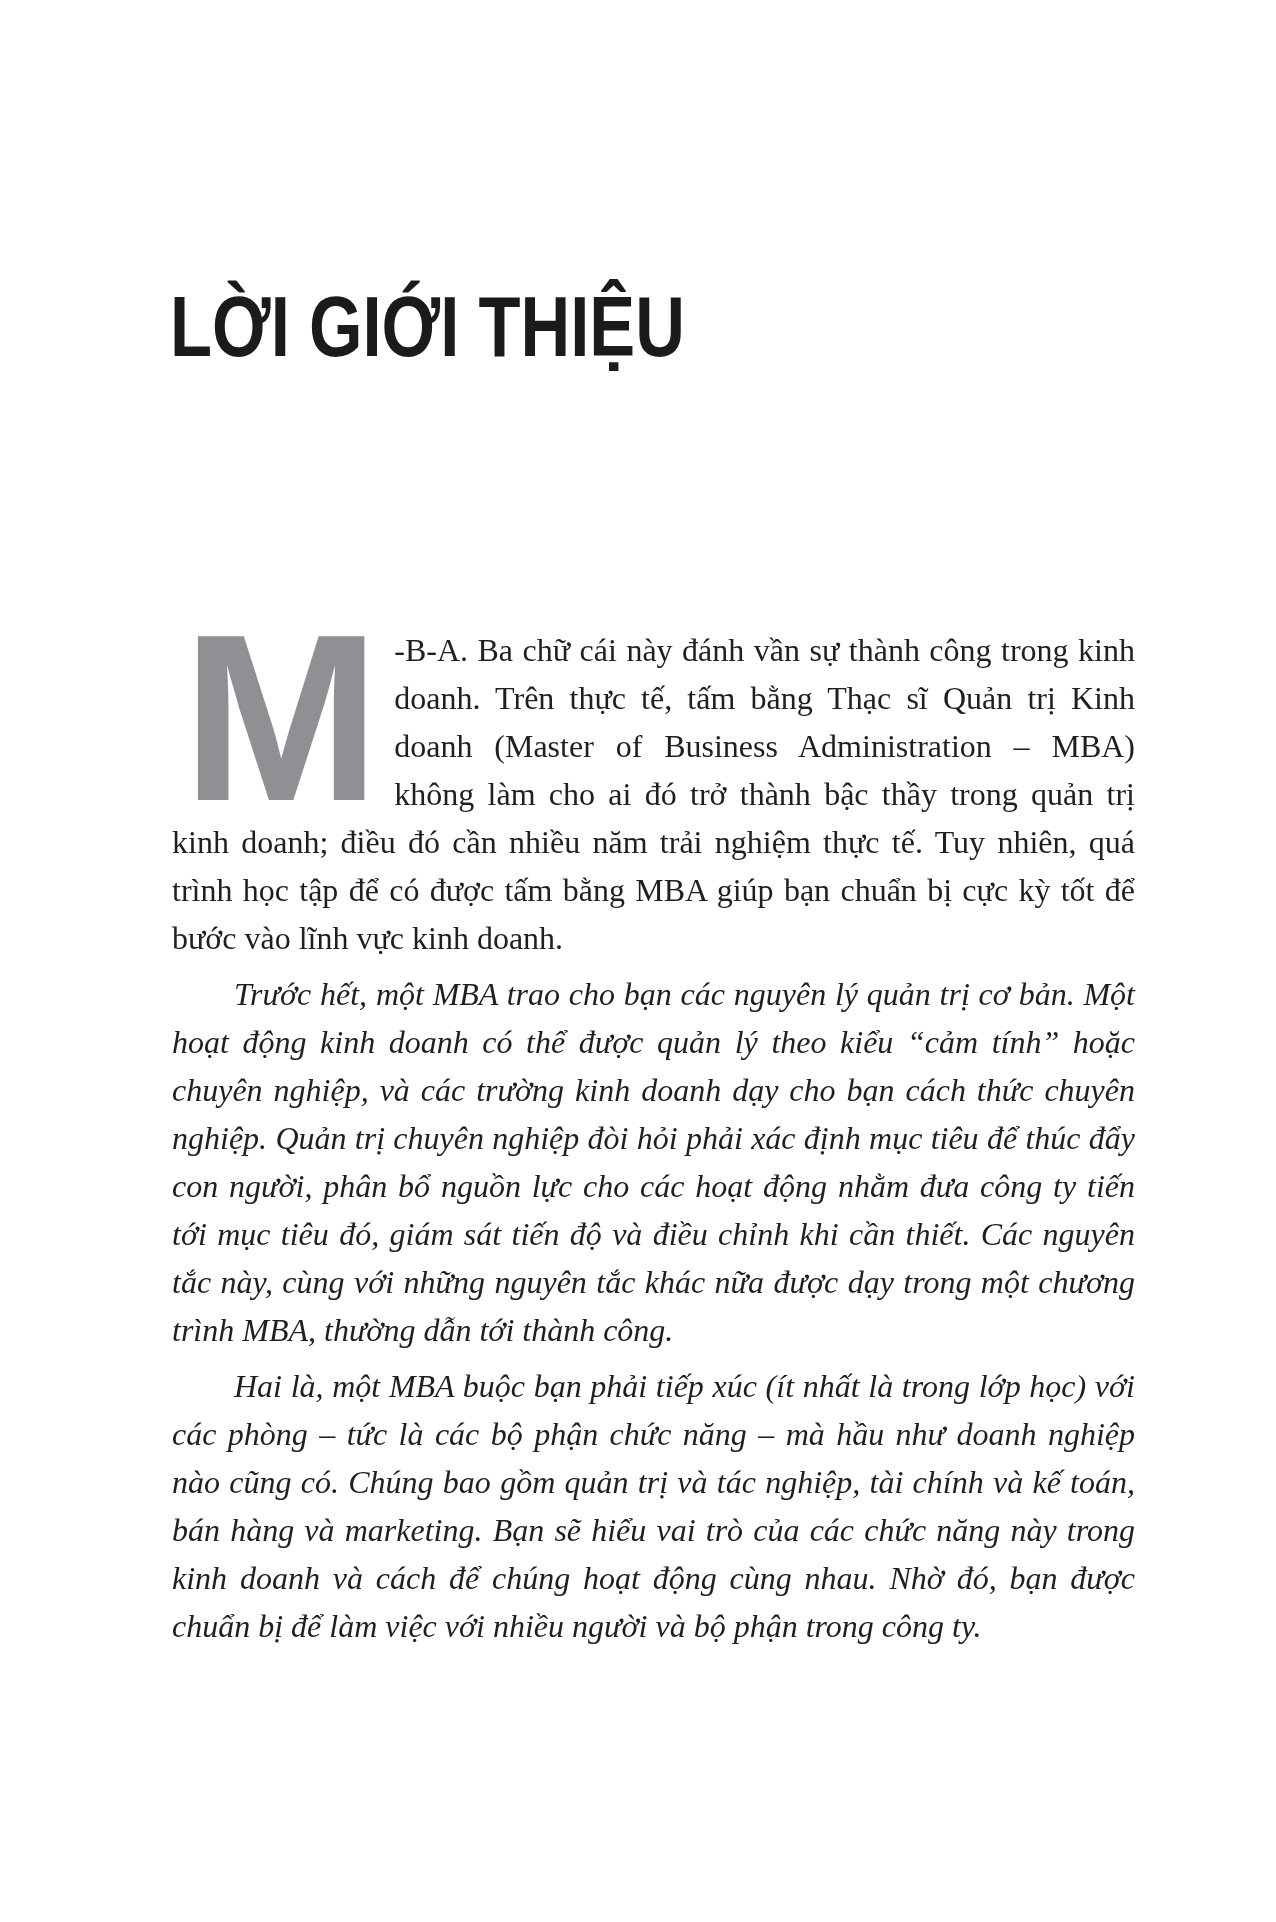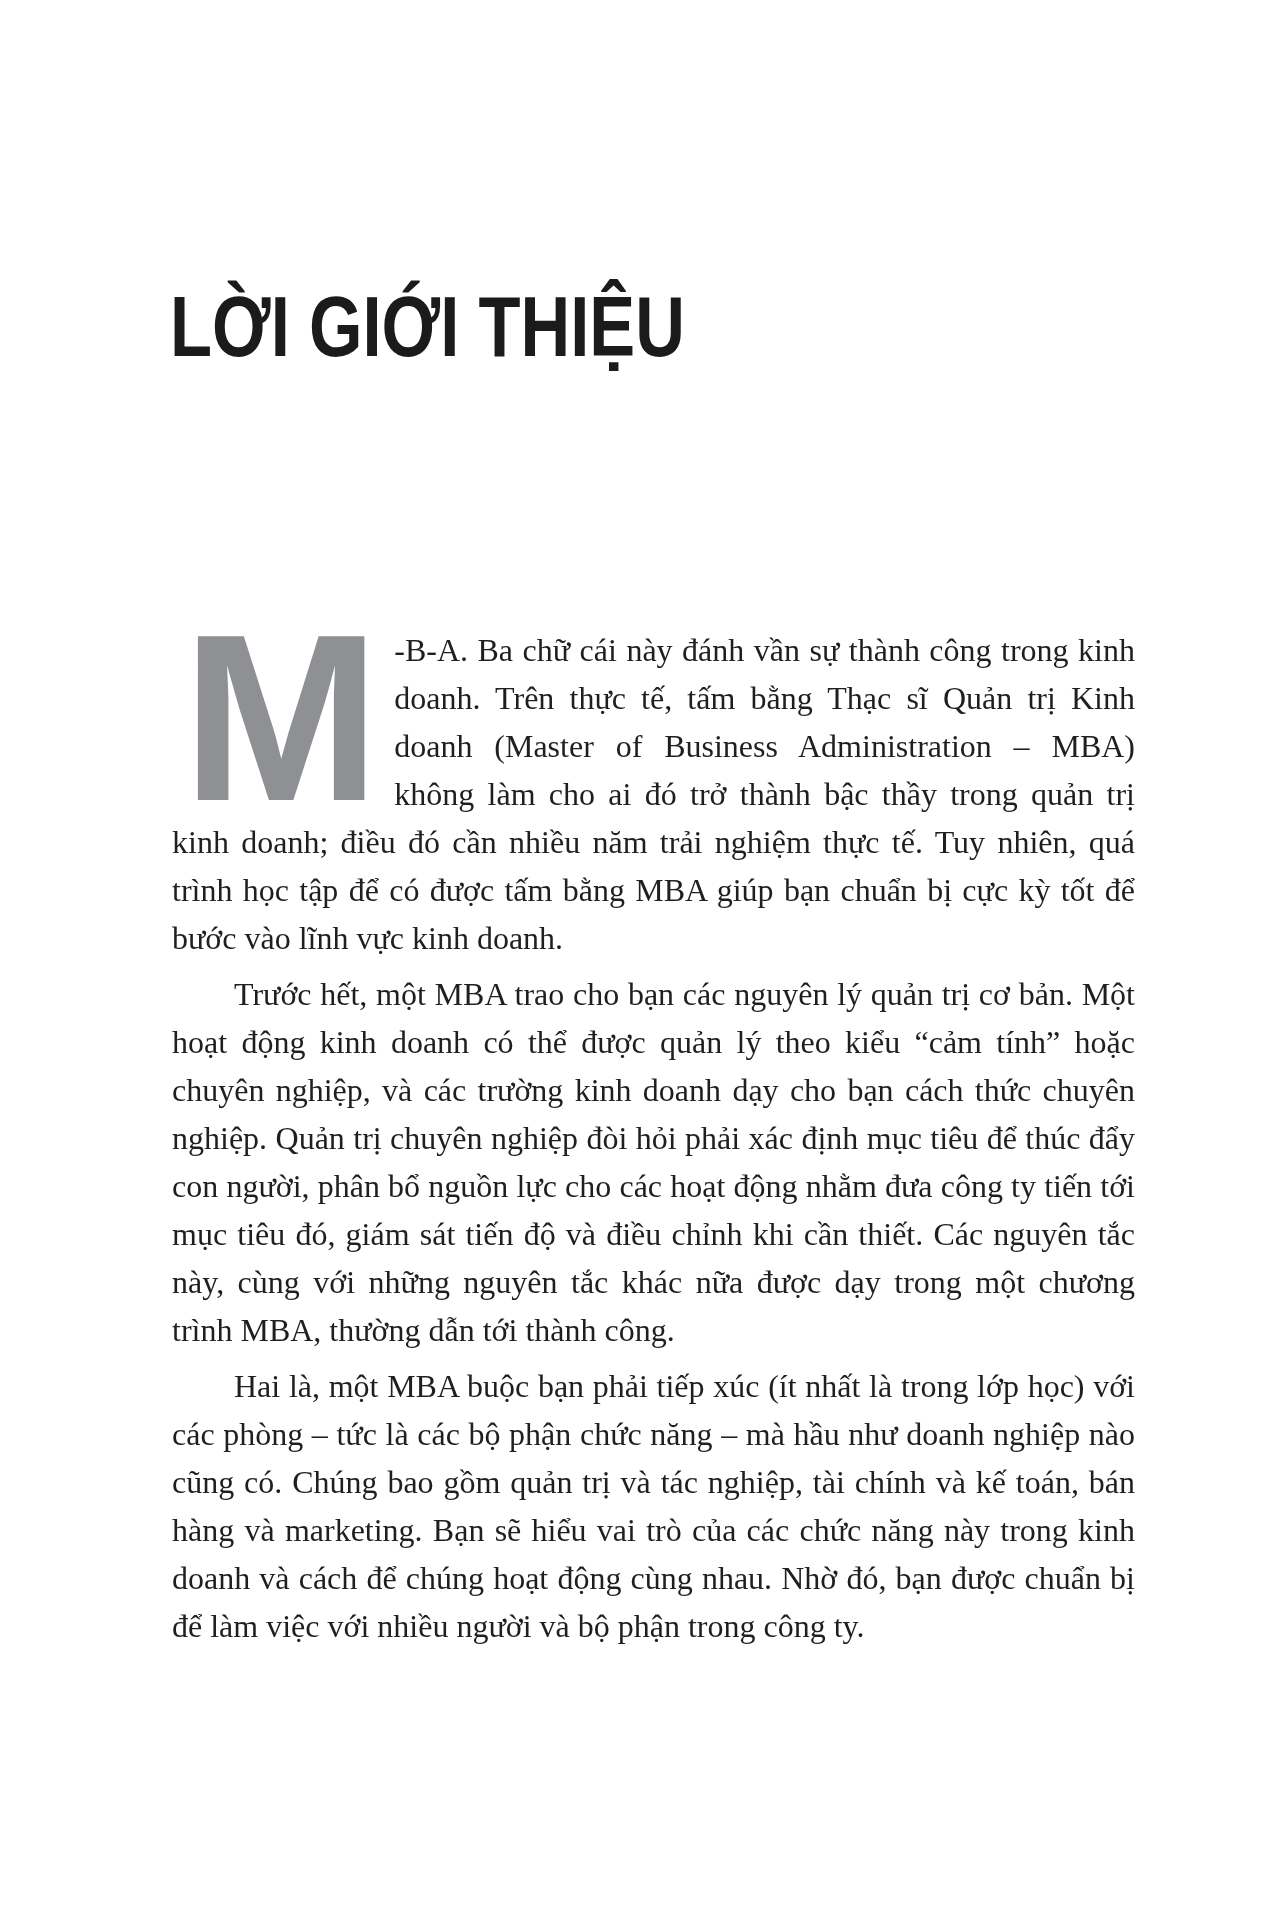--- a/index.html
+++ b/index.html
@@ -40,20 +40,21 @@
     line-height: 48px;
     color: #1f1f1f;
     text-align: justify;
   }
   .para {
     margin: 0 0 8px 0;
     padding: 0;
   }
   .para.indent {
     text-indent: 62px;
+    font-style: italic;
   }
   .dropcap {
     float: left;
     font-family: "Liberation Sans", "DejaVu Sans", sans-serif;
     font-weight: 700;
     font-size: 238px;
     line-height: 180px;
     height: 180px;
     color: #8e9093;
     margin: 2px 14px 0 10px;

